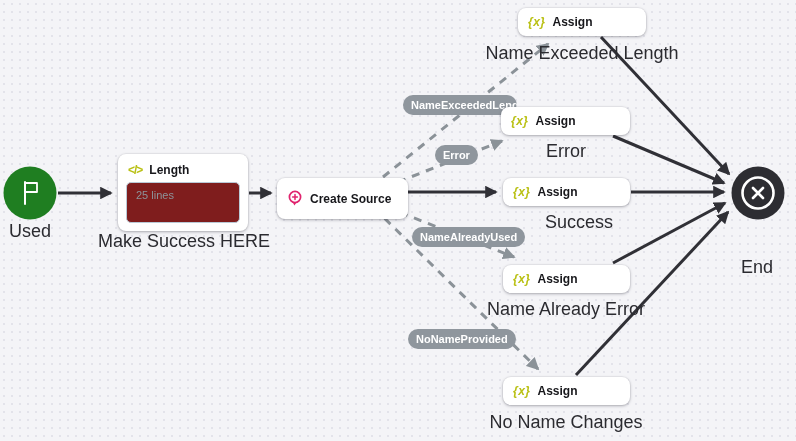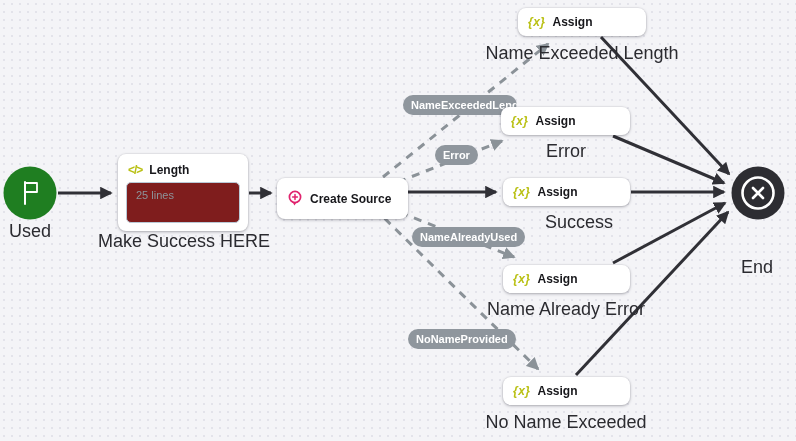--- a/index.html
+++ b/index.html
@@ -120,21 +120,21 @@
   <div class="card" style="left:503px;top:265px;width:127px;height:28px;">
     <span class="ico-assign">{x}</span>
     <span class="title">Assign</span>
   </div>
   <div class="node-label" style="left:566px;top:299px;">Name Already Error</div>
 
   <div class="card" style="left:503px;top:377px;width:127px;height:28px;">
     <span class="ico-assign">{x}</span>
     <span class="title">Assign</span>
   </div>
-  <div class="node-label" style="left:566px;top:412px;">No Name Exceeded</div>
+  <div class="node-label" style="left:566px;top:412px;">No Name Changes</div>
 
   <div class="circle-node" style="left:731px;top:166px;width:54px;height:54px;">
     <svg width="54" height="54">
       <circle cx="27" cy="27" r="26.5" fill="#2d2d32"></circle>
       <circle cx="27" cy="27" r="15.5" stroke="#ffffff" stroke-width="2.6" fill="none"></circle>
       <path d="M22,22 L32,32 M32,22 L22,32" stroke="#ffffff" stroke-width="2.6" stroke-linecap="round"></path>
     </svg>
   </div>
   <div class="node-label" style="left:757px;top:220px;margin-top:37px;">End</div>
 

